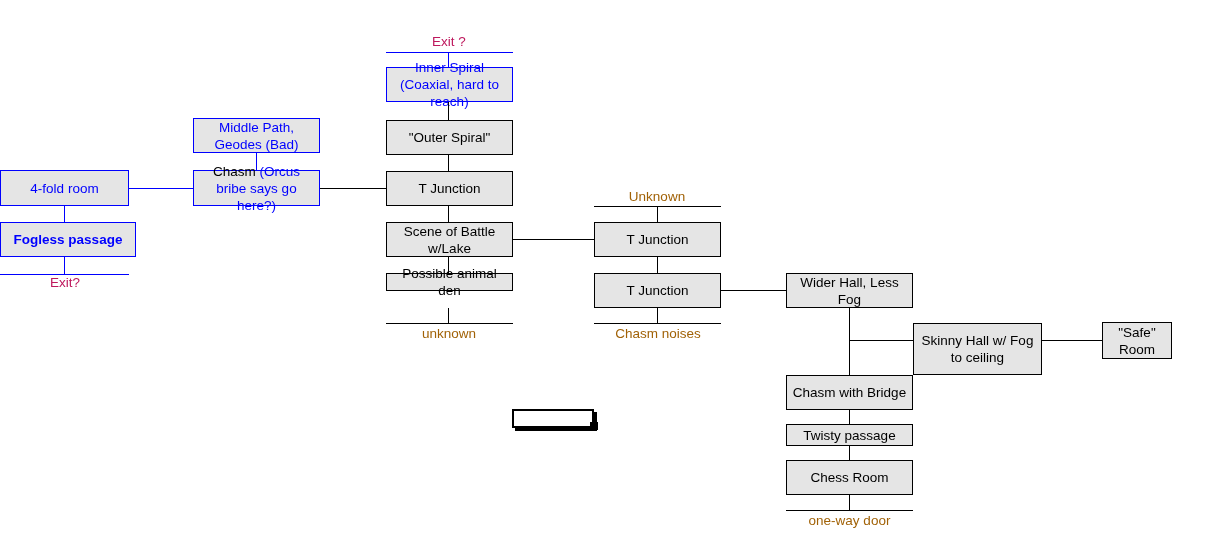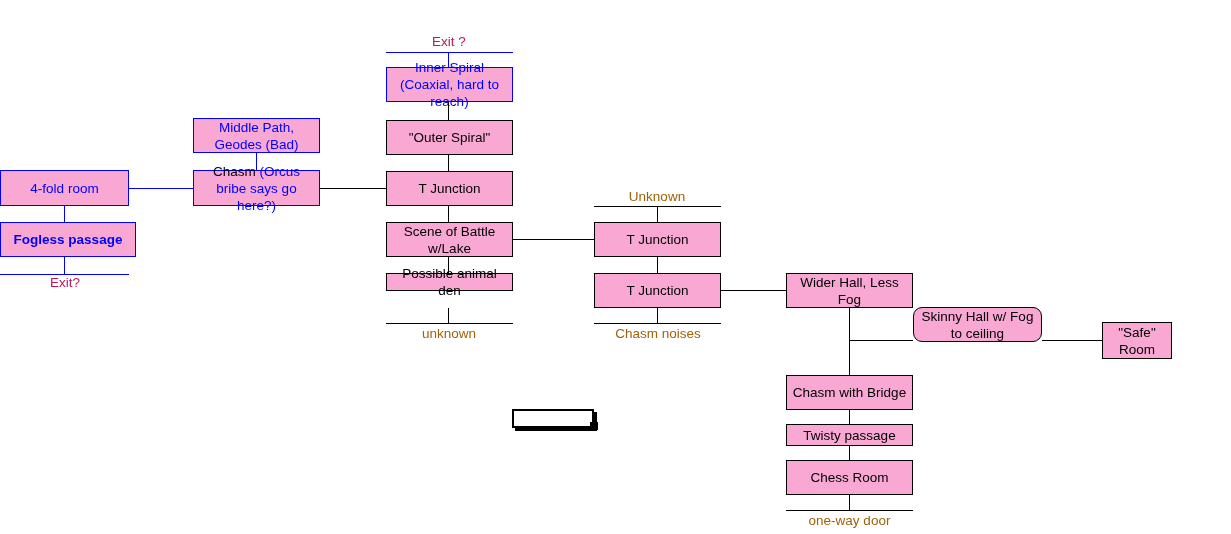--- a/index.html
+++ b/index.html
@@ -15,21 +15,21 @@
     position: relative;
     width: 1231px;
     height: 534px;
     background: #ffffff;
     overflow: hidden;
   }
   .node {
     position: absolute;
     box-sizing: border-box;
     border: 1px solid #000000;
-    background: #f9a8d4;
+    background: #e5e5e5;
     color: #000000;
     font-size: 13.5px;
     line-height: 17px;
     text-align: center;
     display: flex;
     align-items: center;
     justify-content: center;
     padding: 0 3px;
     white-space: pre-line;
   }
@@ -145,21 +145,21 @@
   <div class="label" style="left:608px; top:326px; width:100px;">Chasm noises</div>
 
   <div class="edge" style="left:721px; top:290px; width:65px; height:1px;"></div>
 
   <div class="node" style="left:786px; top:273px; width:127px; height:35px;">Wider Hall, Less Fog</div>
 
   <div class="edge" style="left:849px; top:308px; width:1px; height:67px;"></div>
 
   <div class="edge" style="left:849px; top:340px; width:64px; height:1px;"></div>
 
-  <div class="node" style="left:913px; top:307px; width:129px; height:35px;border-radius:9px;">Skinny Hall w/ Fog to ceiling</div>
+  <div class="node" style="left:913px; top:323px; width:129px; height:52px;">Skinny Hall w/ Fog to ceiling</div>
 
   <div class="edge" style="left:1042px; top:340px; width:60px; height:1px;"></div>
 
   <div class="node" style="left:1102px; top:322px; width:70px; height:37px;">"Safe" Room</div>
 
   <div class="node" style="left:786px; top:375px; width:127px; height:35px;">Chasm with Bridge</div>
 
   <div class="edge" style="left:849px; top:410px; width:1px; height:14px;"></div>
 
   <div class="node" style="left:786px; top:424px; width:127px; height:22px;">Twisty passage</div>

